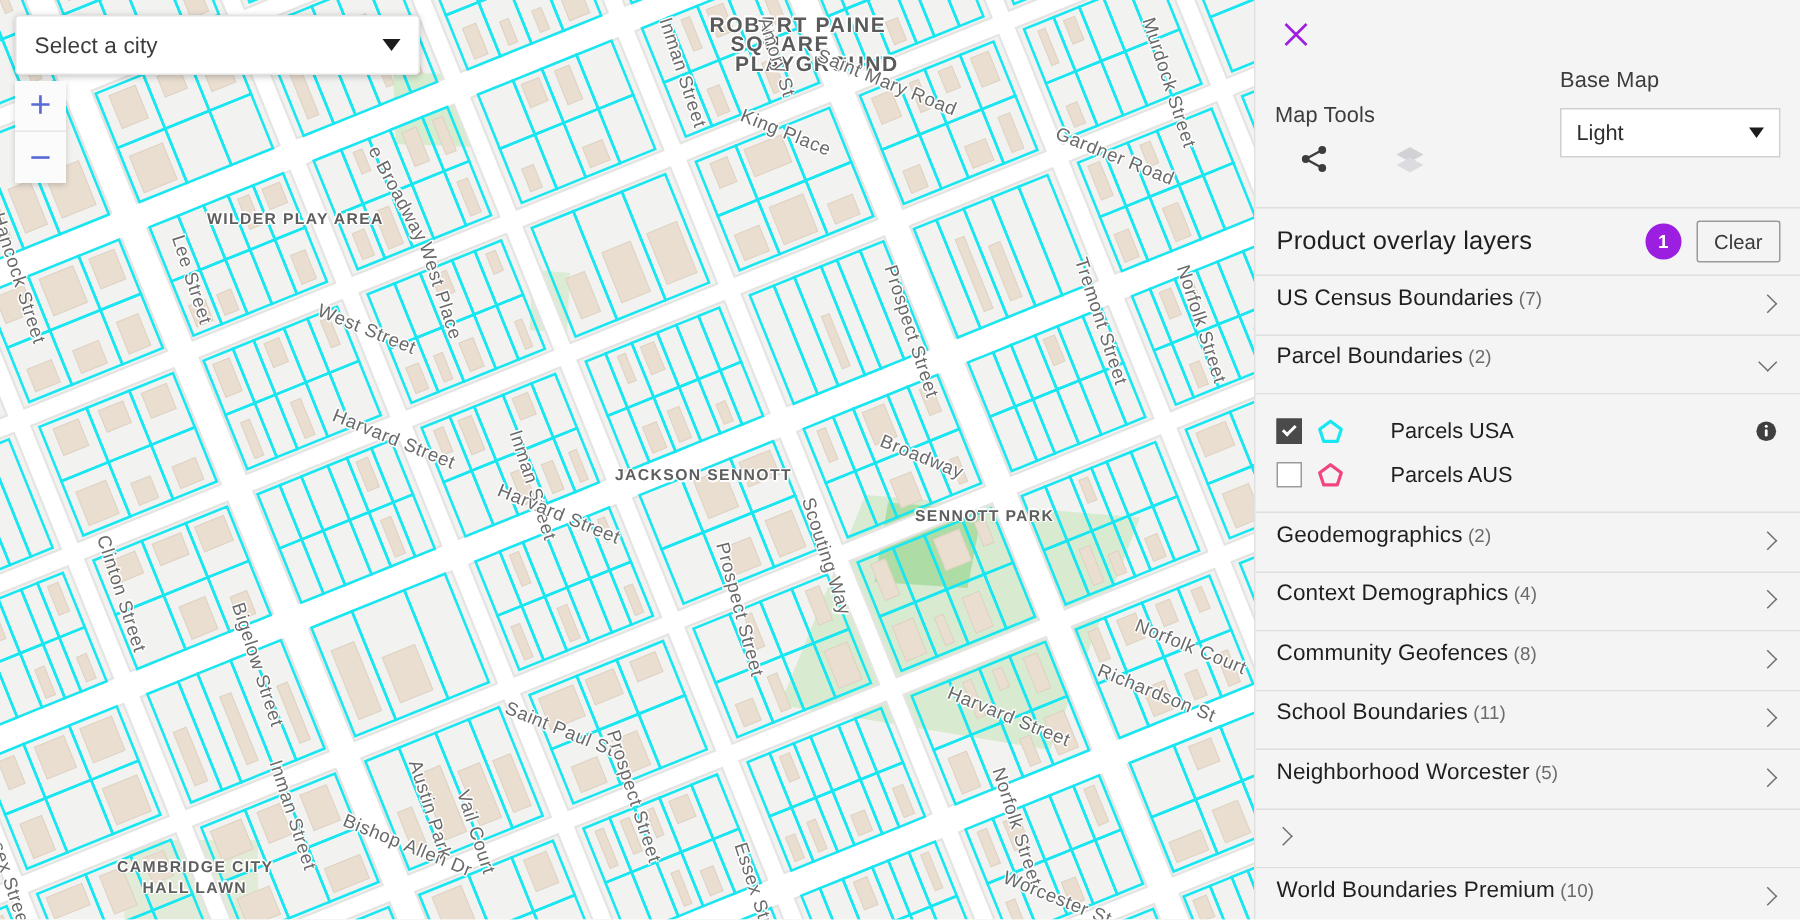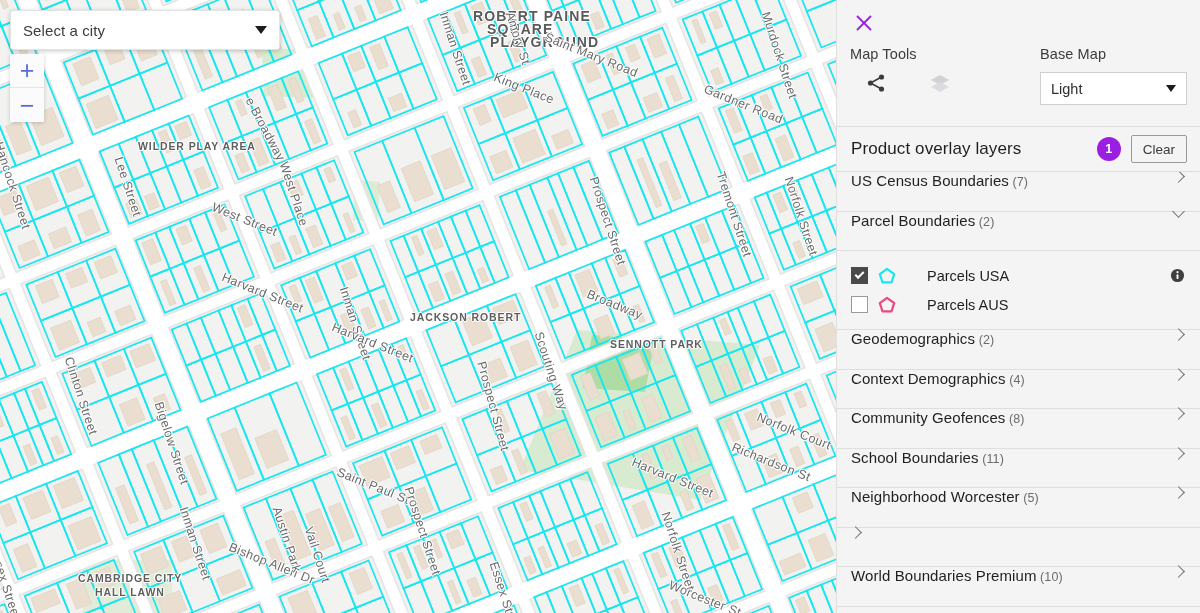--- a/index.html
+++ b/index.html
@@ -93,21 +93,21 @@
 
   #close-row { height: 46px; display: flex; align-items: center; padding-left: 13px; }
   #close-btn {
     width: 28px; height: 28px; cursor: pointer;
     display: flex; align-items: center; justify-content: center;
   }
 
   #tools-row {
     display: flex; padding: 0 13px 0 13px;
   }
-  #tools-col { width: 190px; }
+  #tools-col { width: 190px; margin-top: 23px; }
   #base-col  { flex: 1; }
   .col-title {
     font-size: 14.5px; color: #3c3c3c; margin-bottom: 10px; letter-spacing: .1px;
   }
   #tool-icons { display: flex; gap: 42px; padding-left: 15px; }
   .tool-ic { width: 22px; height: 22px; cursor: pointer; }
   .tool-ic.disabled { cursor: default; }
 
   #basemap-select {
     height: 33px; background: #fff;
@@ -149,22 +149,22 @@
     font-size: 13.5px; color: #3a3a3a;
     display: flex; align-items: center; justify-content: center;
     cursor: pointer;
     font-family: "Liberation Sans", sans-serif;
   }
 
   #layer-list { flex: 1; overflow: hidden; }
 
   .layer-row {
     height: 39.5px;
-    display: flex; align-items: flex-start;
-    padding: 0 13px 0 14px;
+    display: flex; align-items: flex-end;
+    padding: 0 13px 16px 14px;
     border-bottom: 1px solid #dedede;
     cursor: pointer;
     background: #f4f4f4;
   }
   .layer-row .lname { flex: 1; font-size: 15px; color: #1f1f1f; letter-spacing: .1px; }
   .layer-row .lname .cnt { font-size: 12.5px; color: #6b6b6b; }
   .chev {
     width: 9px; height: 9px;
     border-top: 1.6px solid #6f6f6f;
     border-right: 1.6px solid #6f6f6f;
@@ -1445,21 +1445,21 @@
         <div class="mlabel street" style="left: 450px; top: 10px; transform: rotate(72deg); transform-origin: left top;">Inman Street</div>
         <div class="mlabel street" style="left: 255px; top: 95px; transform: rotate(62deg); transform-origin: left top;">e Broadway</div>
         <div class="mlabel place-sm" style="left: 138px; top: 140px; transform-origin: left top;">WILDER PLAY AREA</div>
         <div class="mlabel street" style="left: 5px; top: 140px; transform: rotate(72deg); transform-origin: left top;">Hancock Street</div>
         <div class="mlabel street" style="left: 125px; top: 155px; transform: rotate(72deg); transform-origin: left top;">Lee Street</div>
         <div class="mlabel street" style="left: 290px; top: 160px; transform: rotate(72deg); transform-origin: left top;">West Place</div>
         <div class="mlabel street" style="left: 215px; top: 200px; transform: rotate(22deg); transform-origin: left top;">West Street</div>
         <div class="mlabel street" style="left: 590px; top: 287px; transform: rotate(22deg); transform-origin: left top;">Broadway</div>
         <div class="mlabel street" style="left: 225px; top: 270px; transform: rotate(22deg); transform-origin: left top;">Harvard Street</div>
         <div class="mlabel street" style="left: 350px; top: 285px; transform: rotate(72deg); transform-origin: left top;">Inman Street</div>
-        <div class="mlabel place-sm" style="left: 410px; top: 311px; transform-origin: left top;">JACKSON ROBERT</div>
+        <div class="mlabel place-sm" style="left: 410px; top: 311px; transform-origin: left top;">JACKSON SENNOTT</div>
         <div class="mlabel street" style="left: 335px; top: 320px; transform: rotate(22deg); transform-origin: left top;">Harvard Street</div>
         <div class="mlabel place-sm" style="left: 610px; top: 338px; transform-origin: left top;">SENNOTT PARK</div>
         <div class="mlabel street" style="left: 545px; top: 330px; transform: rotate(72deg); transform-origin: left top;">Scouting Way</div>
         <div class="mlabel street" style="left: 488px; top: 360px; transform: rotate(75deg); transform-origin: left top;">Prospect Street</div>
         <div class="mlabel street" style="left: 760px; top: 410px; transform: rotate(22deg); transform-origin: left top;">Norfolk Court</div>
         <div class="mlabel street" style="left: 735px; top: 440px; transform: rotate(22deg); transform-origin: left top;">Richardson St</div>
         <div class="mlabel street" style="left: 75px; top: 355px; transform: rotate(72deg); transform-origin: left top;">Clinton Street</div>
         <div class="mlabel street" style="left: 165px; top: 400px; transform: rotate(72deg); transform-origin: left top;">Bigelow Street</div>
         <div class="mlabel street" style="left: 635px; top: 455px; transform: rotate(22deg); transform-origin: left top;">Harvard Street</div>
         <div class="mlabel street" style="left: 340px; top: 465px; transform: rotate(22deg); transform-origin: left top;">Saint Paul St</div>

